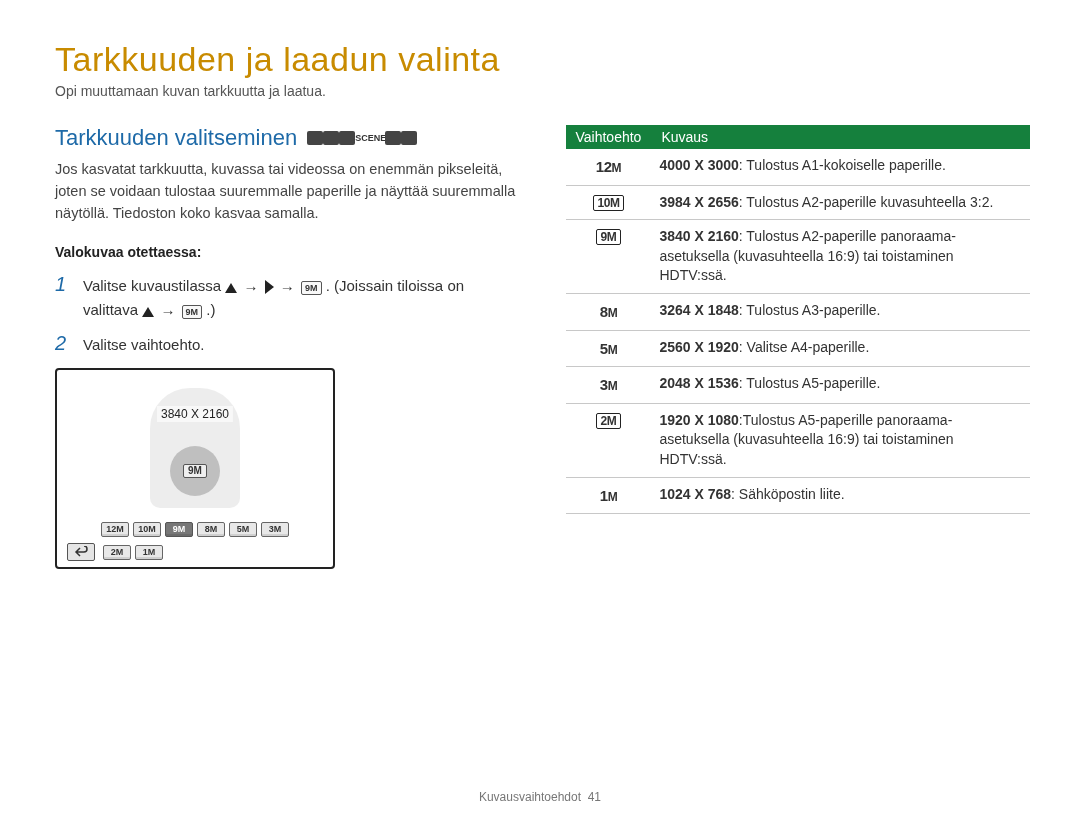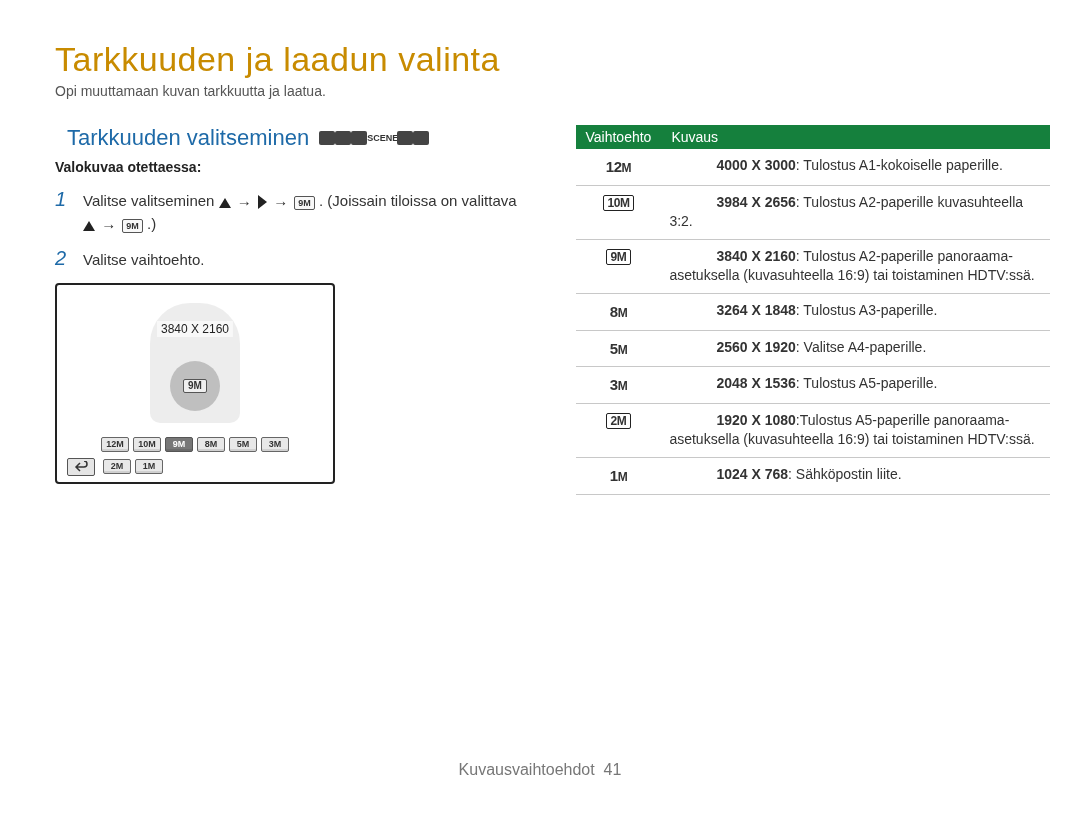--- a/index.html
+++ b/index.html
@@ -5,21 +5,21 @@
   html, body {
     margin: 0;
     padding: 0;
     background: #fff;
     font-family: Arial, Helvetica, sans-serif;
     color: #333;
     width: 1080px;
     height: 815px;
   }
   .page {
-    padding: 40px 30px 0 55px;
+    padding: 40px 50px 0 55px;
     box-sizing: border-box;
     position: relative;
     height: 100%;
   }
   .page-title {
     color: #c88b00;
     font-size: 34px;
     font-weight: 300;
     margin: 0 0 4px 0;
     letter-spacing: 0.5px;
@@ -34,21 +34,21 @@
     gap: 46px;
   }
   .col {
     flex: 1;
     min-width: 0;
   }
   .section-h {
     color: #1e6aa8;
     font-size: 22px;
     font-weight: 400;
-    margin: 0 0 8px 12px;
+    margin: 0 0 8px 0;
     display: flex;
     align-items: baseline;
     gap: 10px;
   }
   .mode-icons {
     display: inline-flex;
     align-items: center;
   }
   .mode-icon {
     width: 16px;
@@ -252,28 +252,28 @@
   }
   .res-symbol .m { font-size: 12px; }
   .res-symbol.boxed {
     display:inline-block;
     border:1px solid #222;
     border-radius:2px;
     padding: 0 4px;
     font-size:12px;
     line-height:14px;
   }
-  .desc-b { font-weight: bold; margin-left: 47px; }
+  .desc-b { font-weight: bold; }
 
   .footer {
     position: absolute;
-    bottom: 36px;
+    bottom: 11px;
     left: 0; right: 0;
     text-align: center;
-    font-size: 16px;
+    font-size: 12px;
     color: #777;
   }
 </style>
 </head>
 <body>
 
 <div class="page">
   <h1 class="page-title">Tarkkuuden ja laadun valinta</h1>
   <p class="page-intro">Opi muuttamaan kuvan tarkkuutta ja laatua.</p>
 
@@ -285,27 +285,28 @@
         <span class="mode-icons">
           <span class="mode-icon"></span>
           <span class="mode-icon"></span>
           <span class="mode-icon"></span>
           <span class="mode-icon scene">SCENE</span>
           <span class="mode-icon"></span>
           <span class="mode-icon"></span>
         </span>
       </h2>
 
+      <p class="desc">Jos kasvatat tarkkuutta, kuvassa tai videossa on enemmän pikseleitä, joten se voidaan tulostaa suuremmalle paperille ja näyttää suuremmalla näytöllä. Tiedoston koko kasvaa samalla.</p>
 
       <p class="subhead">Valokuvaa otettaessa:</p>
 
       <div class="step">
         <span class="step-num">1</span>
         <span>
-          <span>Valitse valitseminen </span>
+          <span>Valitse kuvaustilassa </span>
           <span class="inline-icon glyph-up"></span>
           <span class="glyph-arrow">→</span>
           <span class="glyph-right"></span>
           <span class="glyph-arrow">→</span>
           <span class="res-chip">9M</span>
           <span>. (Joissain tiloissa on valittava </span>
           <span class="inline-icon glyph-up"></span>
           <span class="glyph-arrow">→</span>
           <span class="res-chip">9M</span>
           <span>.)</span>

